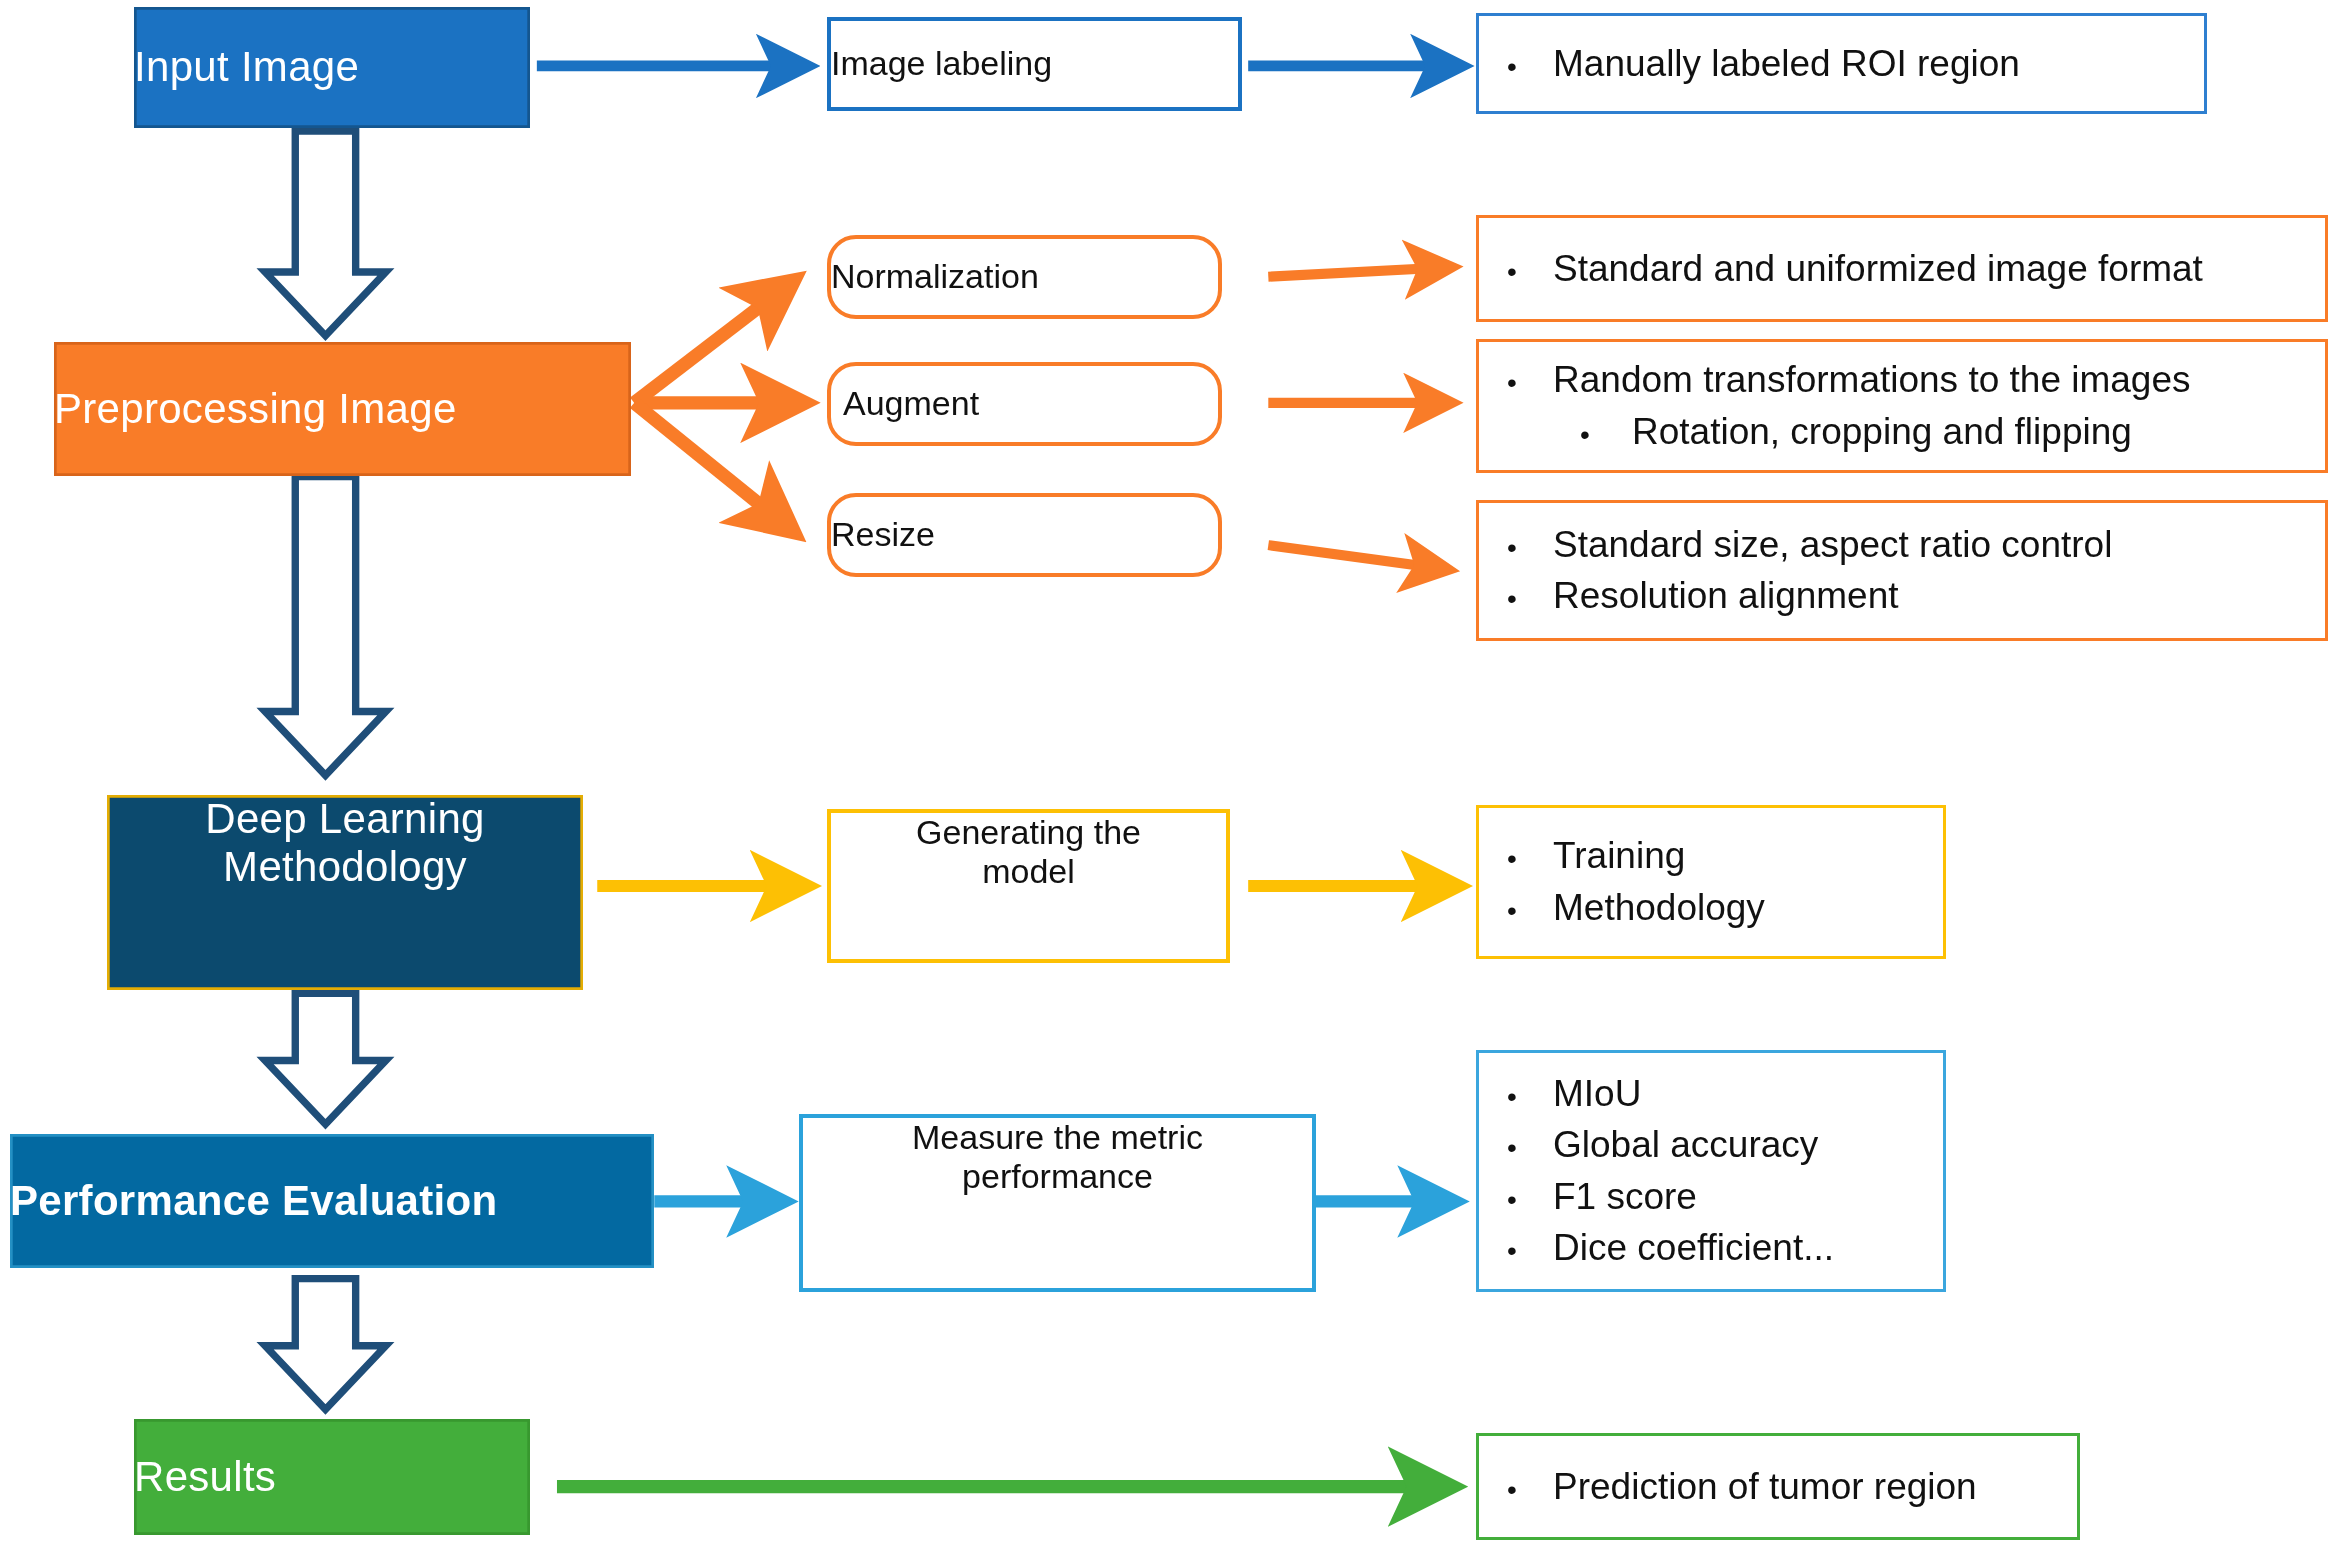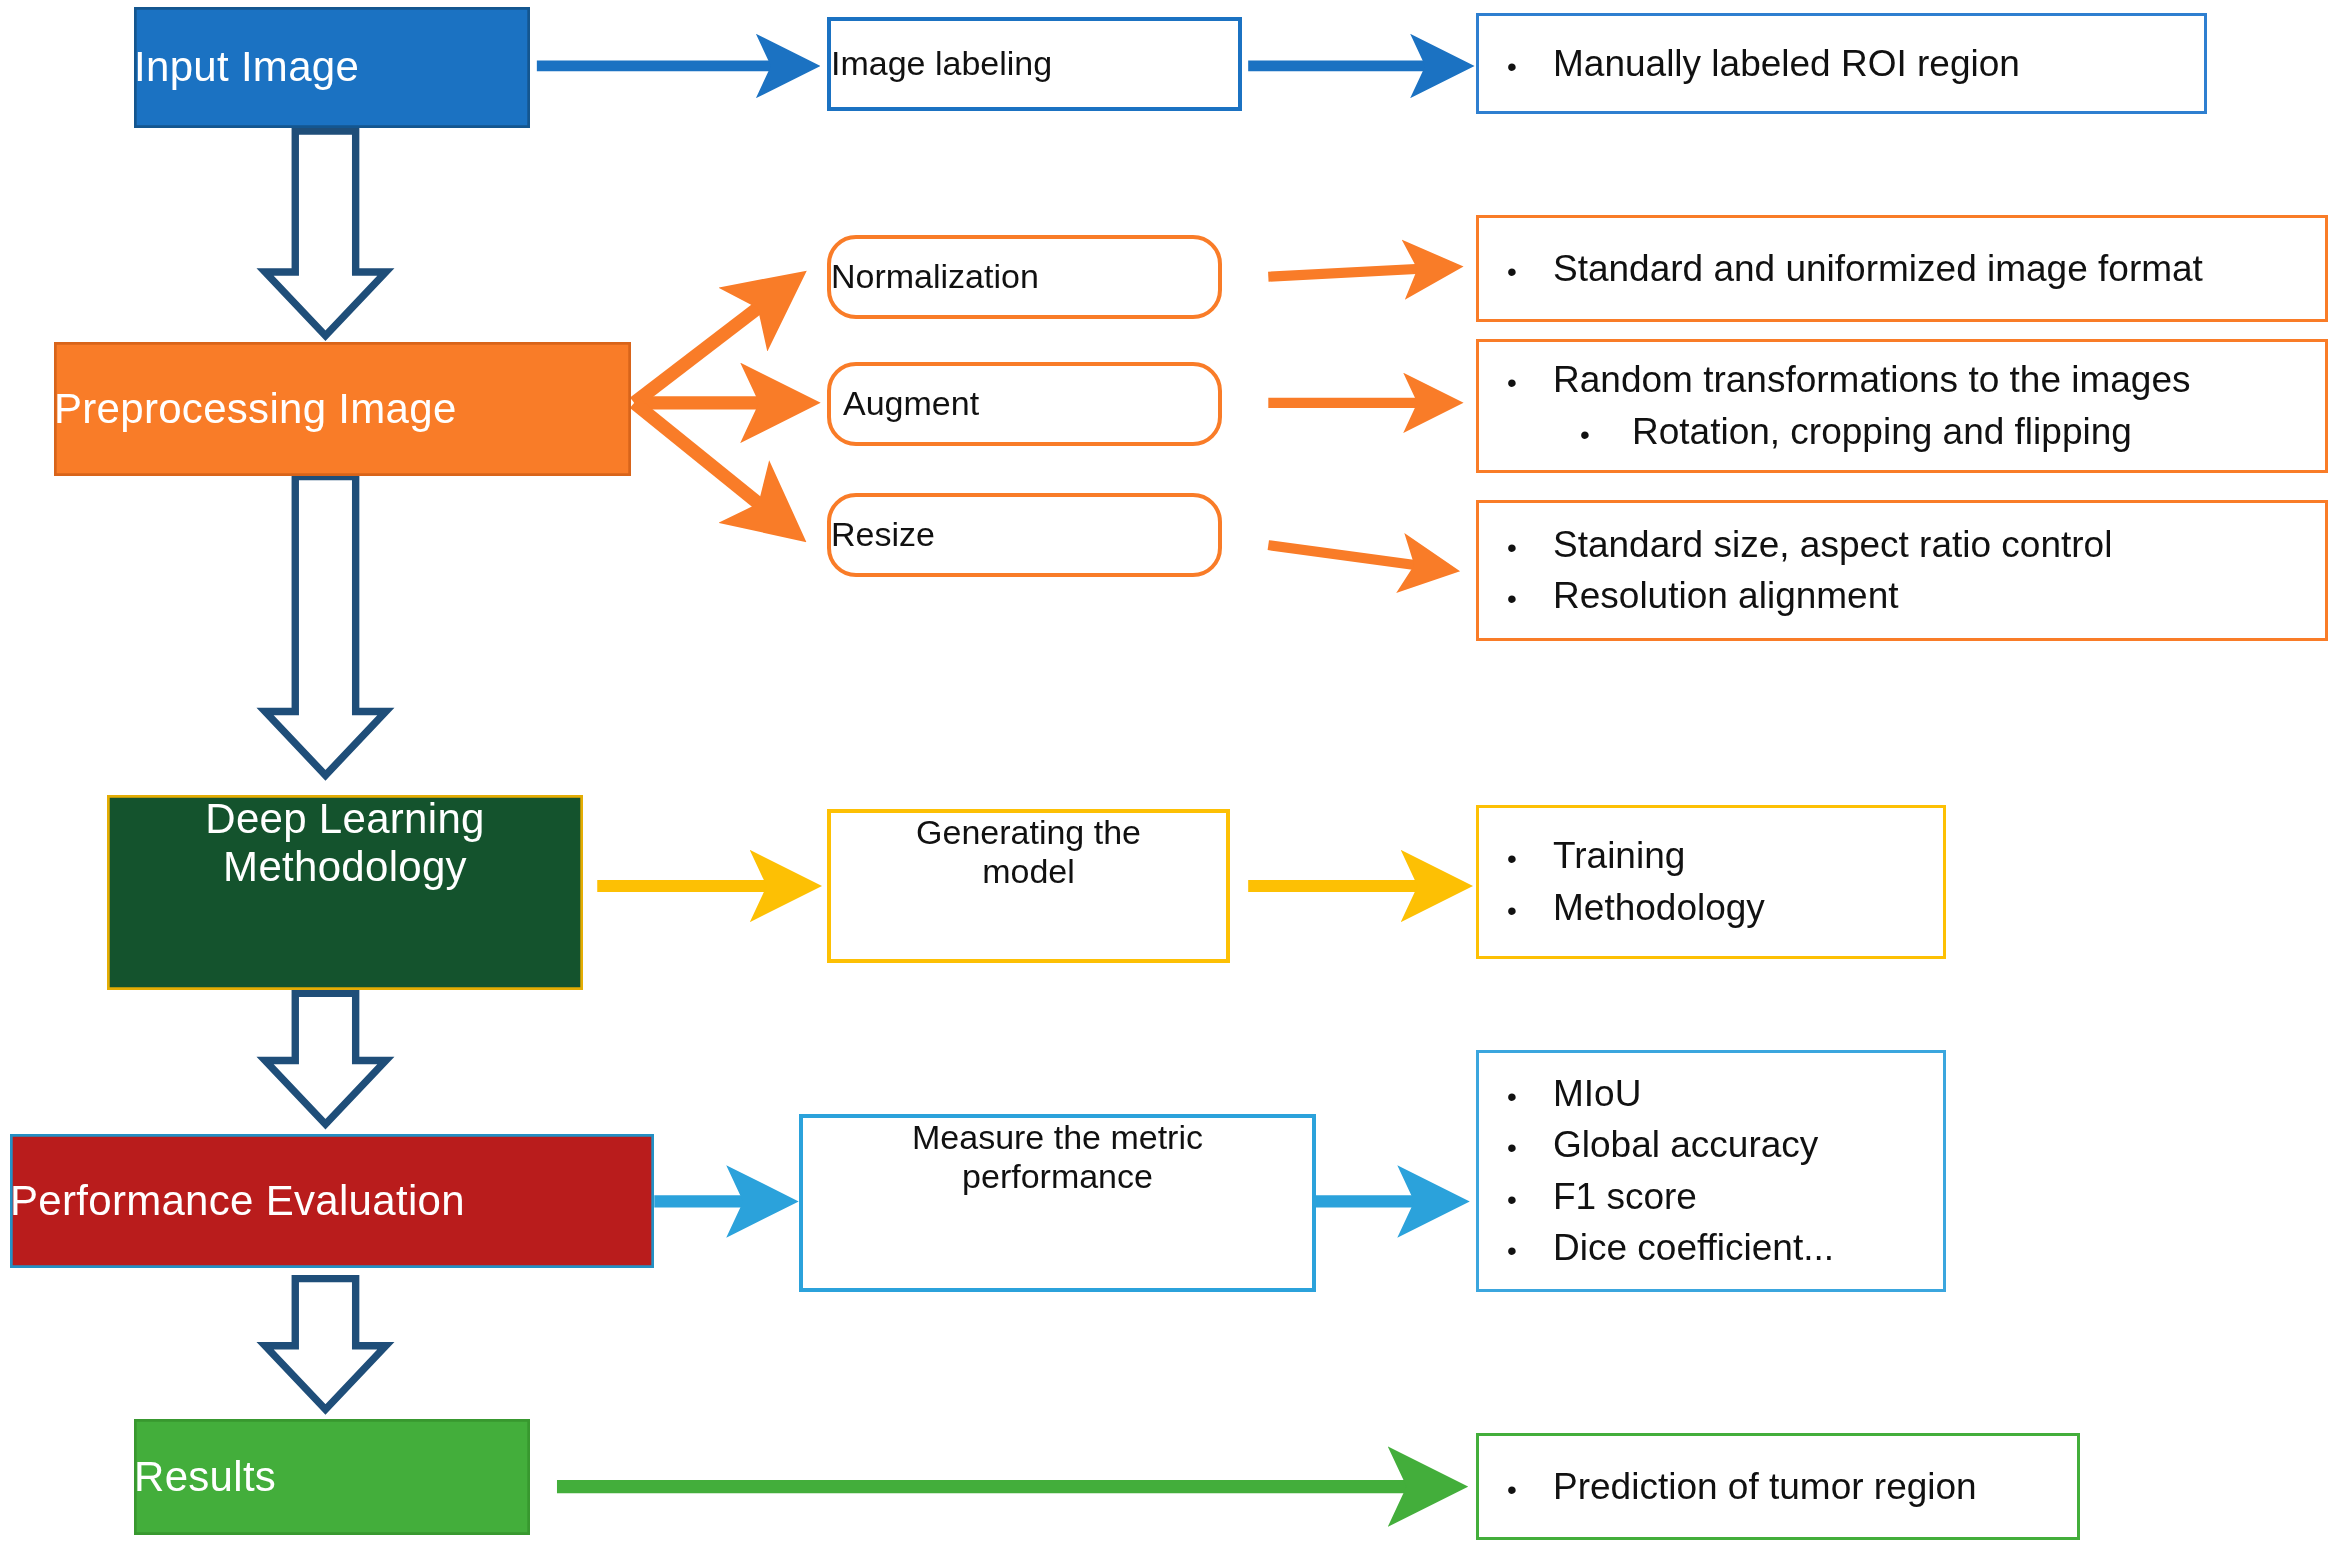--- a/index.html
+++ b/index.html
@@ -27,22 +27,22 @@
   }
   
   .stage {
     color: #ffffff;
     font-size: 42px;
     letter-spacing: 0.3px;
     font-weight: 400;
   }
   .stage.blue   { background: #1B72C2; box-shadow: 0 0 0 2.7px #14568f inset; }
   .stage.orange { background: #F97C28; box-shadow: 0 0 0 2.7px #d8641a inset; }
-  .stage.yellow { background: #14532d; box-shadow: 0 0 0 2.7px #e4ad04 inset; }
-  .stage.cyan   { background: #b91c1c; box-shadow: 0 0 0 2.7px #2490c4 inset; }
+  .stage.yellow { background: #0c4a6e; box-shadow: 0 0 0 2.7px #e4ad04 inset; }
+  .stage.cyan   { background: #0369a1; box-shadow: 0 0 0 2.7px #2490c4 inset; font-weight: bold; }
   .stage.green  { background: #43AE3B; box-shadow: 0 0 0 2.7px #38982f inset; }
 
   
   .midbox {
     background: #ffffff;
     color: #111111;
     font-size: 34px;
     border-width: 4.7px;
     border-style: solid;
   }

